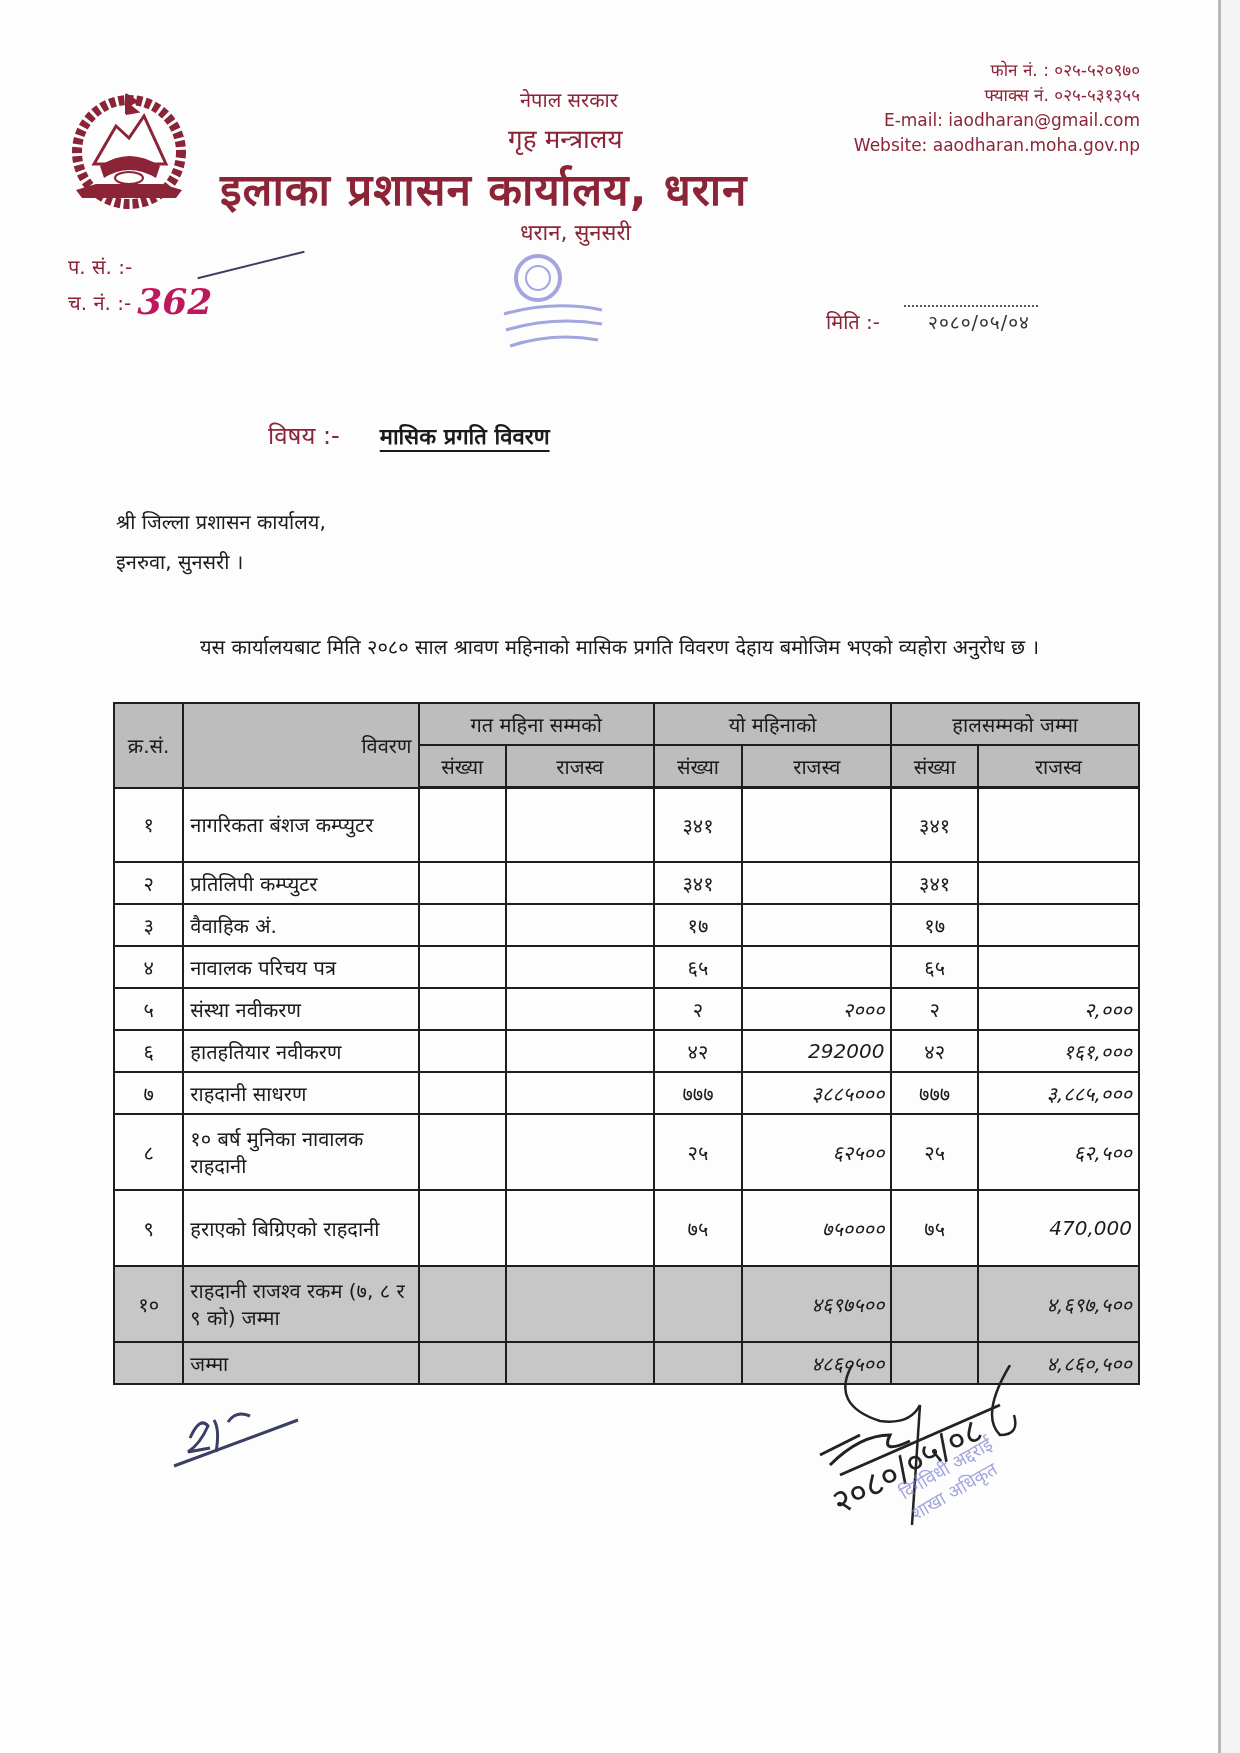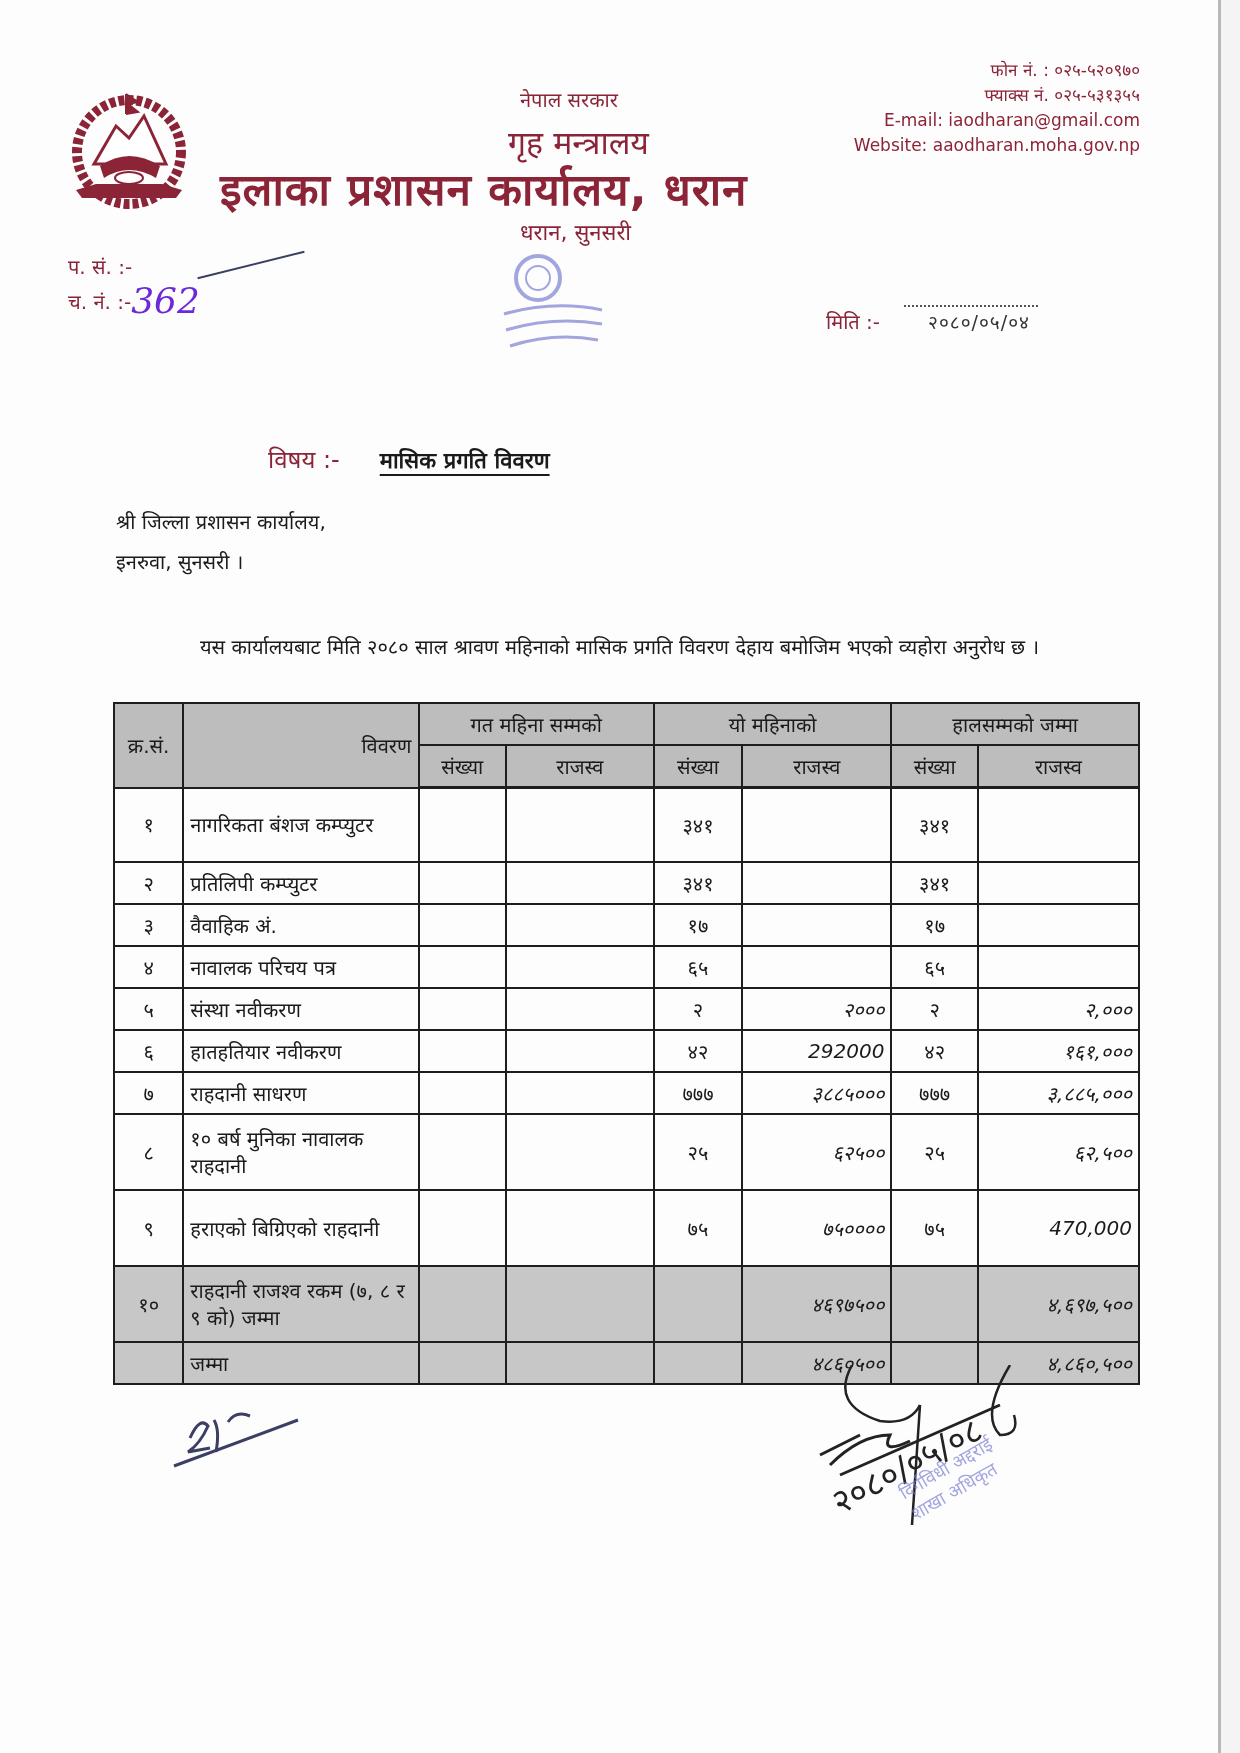--- a/index.html
+++ b/index.html
@@ -10,39 +10,39 @@
     color: #1a1a1a;
   }
   .scan-edge { position: absolute; left: 1218px; top: 0; width: 3px; height: 1753px; background: #b9b9b9; }
   .scan-edge2 { position: absolute; left: 1221px; top: 0; width: 19px; height: 1753px; background: #f4f4f4; }
 
   .maroon { color: #8c2437; }
 
   
   .emblem { position: absolute; left: 66px; top: 86px; width: 126px; height: 126px; }
   .gov { position: absolute; left: 520px; top: 86px; font-size: 20px; }
-  .ministry { position: absolute; left: 508px; top: 120px; font-size: 32px; }
+  .ministry { position: absolute; left: 508px; top: 120px; font-size: 26px; }
   .office-title { position: absolute; left: 220px; top: 158px; font-size: 44px; font-weight: bold; letter-spacing: 1px; }
   .office-loc { position: absolute; left: 520px; top: 216px; font-size: 22px; }
 
   .contact { position: absolute; right: 100px; top: 58px; text-align: right; font-size: 17px; line-height: 25px; }
   .contact div { white-space: nowrap; }
 
   .ref { position: absolute; left: 68px; top: 252px; font-size: 20px; line-height: 30px; }
   .ref .row { display: flex; align-items: baseline; }
-  .handnum { font-family: "DejaVu Serif", serif; font-style: italic; font-size: 36px; color: #6d28d9; position: relative; top: 4px; }
+  .handnum { font-family: "DejaVu Serif", serif; font-style: italic; font-size: 36px; color: #be185d; margin-left: 6px; position: relative; top: 4px; font-weight: bold; }
   .handline { position: absolute; left: 196px; top: 264px; width: 110px; height: 2px; background: #3b3f63; transform: rotate(-14deg); }
 
   .stamp-top { position: absolute; left: 498px; top: 250px; width: 112px; height: 112px; opacity: .55; }
 
   .date { position: absolute; left: 826px; top: 305px; font-size: 20px; display: flex; align-items: baseline; }
   .date .val { margin-left: 24px; border-top: 2px dotted #555; padding: 2px 8px 0 24px; font-size: 19px; color: #333; letter-spacing: 1px; }
 
   .subject { position: absolute; left: 268px; top: 418px; display: flex; align-items: baseline; }
-  .subject .lbl { font-size: 24px; margin-top: 24px; }
+  .subject .lbl { font-size: 24px; }
   .subject .txt { margin-left: 40px; font-size: 22px; font-weight: bold; text-decoration: underline; text-underline-offset: 6px; }
 
   .addressee { position: absolute; left: 116px; top: 502px; font-size: 20px; line-height: 40px; }
   .body-text { position: absolute; left: 118px; top: 630px; width: 975px; font-size: 20px; line-height: 34px; text-indent: 82px; }
 
   
   table.report {
     position: absolute; left: 113px; top: 702px; width: 1027px;
     border-collapse: collapse; font-size: 20px;
   }

